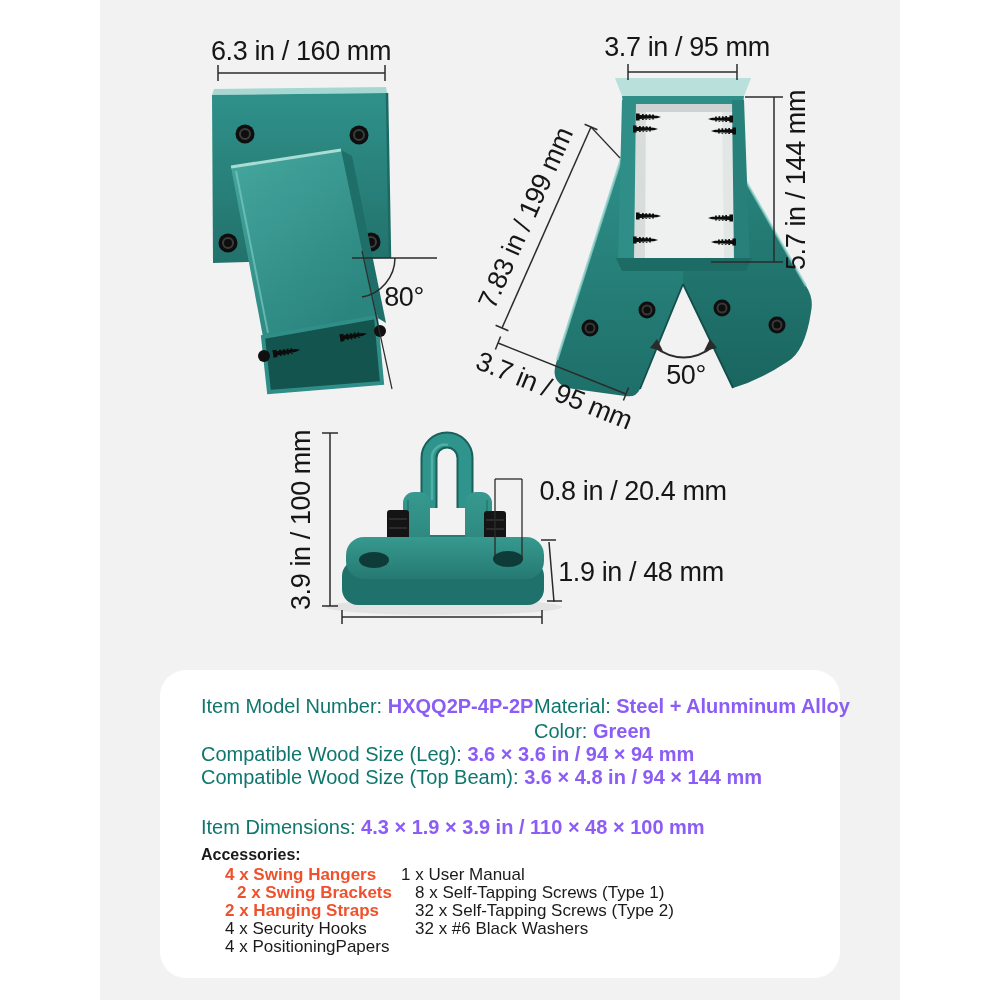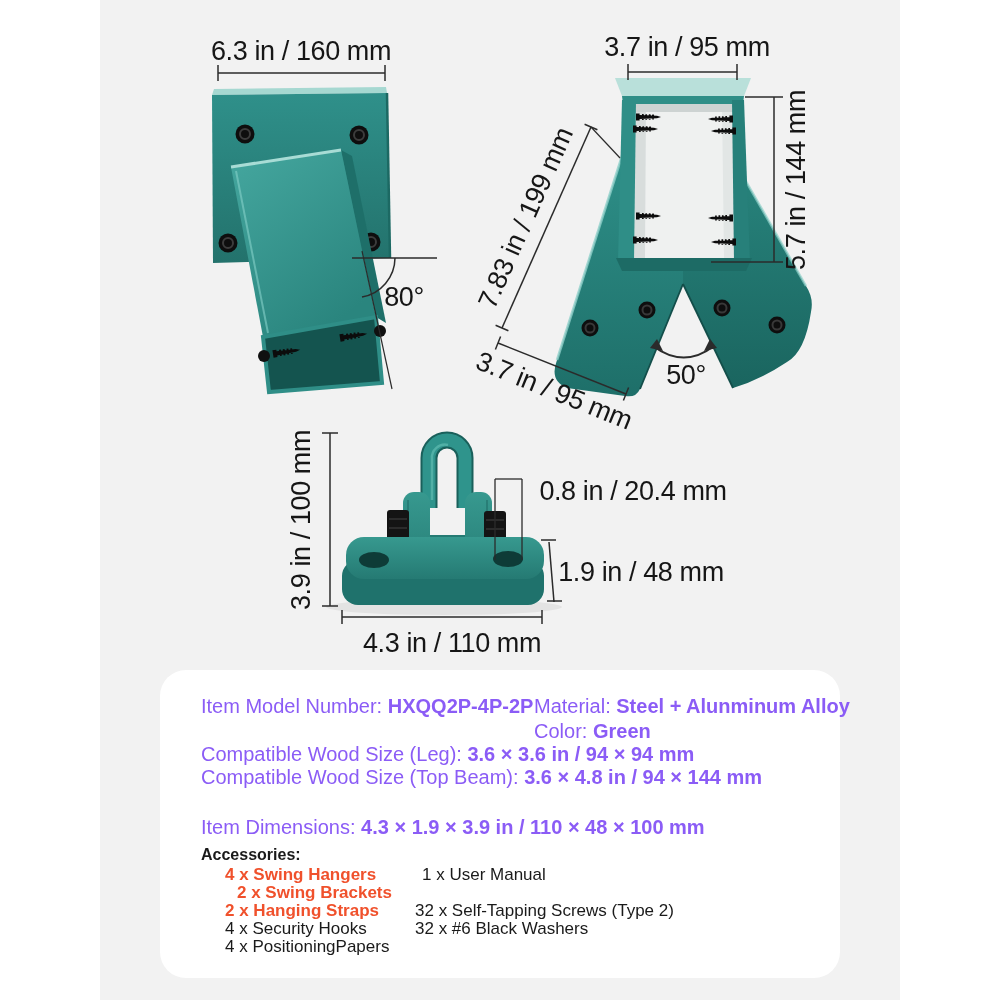--- a/index.html
+++ b/index.html
@@ -12,21 +12,21 @@
   .dim-label{position:absolute;transform:translate(-50%,-50%);
     font-size:27px;letter-spacing:-0.4px;color:#161616;white-space:nowrap;}
   .rot-n90{transform:translate(-50%,-50%) rotate(-90deg);}
   .rot-n66{transform:translate(-50%,-50%) rotate(-66deg);}
   .rot-p22{transform:translate(-50%,-50%) rotate(22deg);}
 
   
   .spec-panel{position:absolute;left:160px;top:670px;width:680px;height:308px;
     background:#ffffff;border-radius:26px;}
   .pair{position:absolute;white-space:nowrap;font-size:20px;line-height:24px;}
-  .pair .lbl{color:#8b5cf6;margin-top:37px;}
+  .pair .lbl{color:#0f766e;margin-top:37px;}
   .pair .val{color:#8b5cf6;font-weight:bold;}
   .acc-header{position:absolute;left:41px;top:176px;font-size:16px;font-weight:bold;color:#1a1a1a;white-space:nowrap;}
   .acc-item{position:absolute;font-size:17px;line-height:18px;color:#1a1a1a;white-space:nowrap;margin-left:24px;}
   .acc-item.orange{color:#f0512c;font-weight:bold;}
 </style>
 </head>
 <body>
 
 <div class="stage">
   <div class="canvas"></div>
@@ -193,21 +193,20 @@
   <span class="dim-label" style="left:301px;top:51px">6.3 in / 160 mm</span>
   <span class="dim-label" style="left:404px;top:297px">80°</span>
   <span class="dim-label" style="left:687px;top:47px">3.7 in / 95 mm</span>
   <span class="dim-label rot-n90" style="left:796px;top:180px">5.7 in / 144 mm</span>
   <span class="dim-label rot-n66" style="left:526px;top:218px">7.83 in / 199 mm</span>
   <span class="dim-label rot-p22" style="left:554px;top:391px">3.7 in / 95 mm</span>
   <span class="dim-label" style="left:686px;top:375px">50°</span>
   <span class="dim-label rot-n90" style="left:301px;top:520px">3.9 in / 100 mm</span>
   <span class="dim-label" style="left:633px;top:491px">0.8 in / 20.4 mm</span>
   <span class="dim-label" style="left:641px;top:572px">1.9 in / 48 mm</span>
-  <span class="dim-label" style="left:452px;top:643px">4.3 in / 110 mm</span>
 
   <div class="spec-panel">
     <span class="pair" style="left:41px;top:24px">
       <span class="lbl">Item Model Number:</span>
       <span class="val">HXQQ2P-4P-2P</span>
     </span>
     <span class="pair" style="left:374px;top:24px">
       <span class="lbl">Material:</span>
       <span class="val">Steel + Alunminum Alloy</span>
     </span>
@@ -227,17 +226,18 @@
       <span class="lbl">Item Dimensions:</span>
       <span class="val">4.3 × 1.9 × 3.9 in / 110 × 48 × 100 mm</span>
     </span>
 
     <div class="acc-header">Accessories:</div>
     <div class="acc-item orange" style="left:41px;top:196px">4 x Swing Hangers</div>
     <div class="acc-item orange" style="left:53px;top:214px">2 x Swing Brackets</div>
     <div class="acc-item orange" style="left:41px;top:232px">2 x Hanging Straps</div>
     <div class="acc-item" style="left:41px;top:250px">4 x Security Hooks</div>
     <div class="acc-item" style="left:41px;top:268px">4 x PositioningPapers</div>
-    <div class="acc-item" style="left:238px;top:196px">1 x User Manual</div>
+    <div class="acc-item" style="left:217px;top:196px">1 x User Manual</div>
+    <div class="acc-item" style="left:231px;top:214px">8 x Self-Tapping Screws (Type 1)</div>
     <div class="acc-item" style="left:231px;top:232px">32 x Self-Tapping Screws (Type 2)</div>
     <div class="acc-item" style="left:231px;top:250px">32 x #6 Black Washers</div>
   </div>
 </div>
 
 </body></html>

